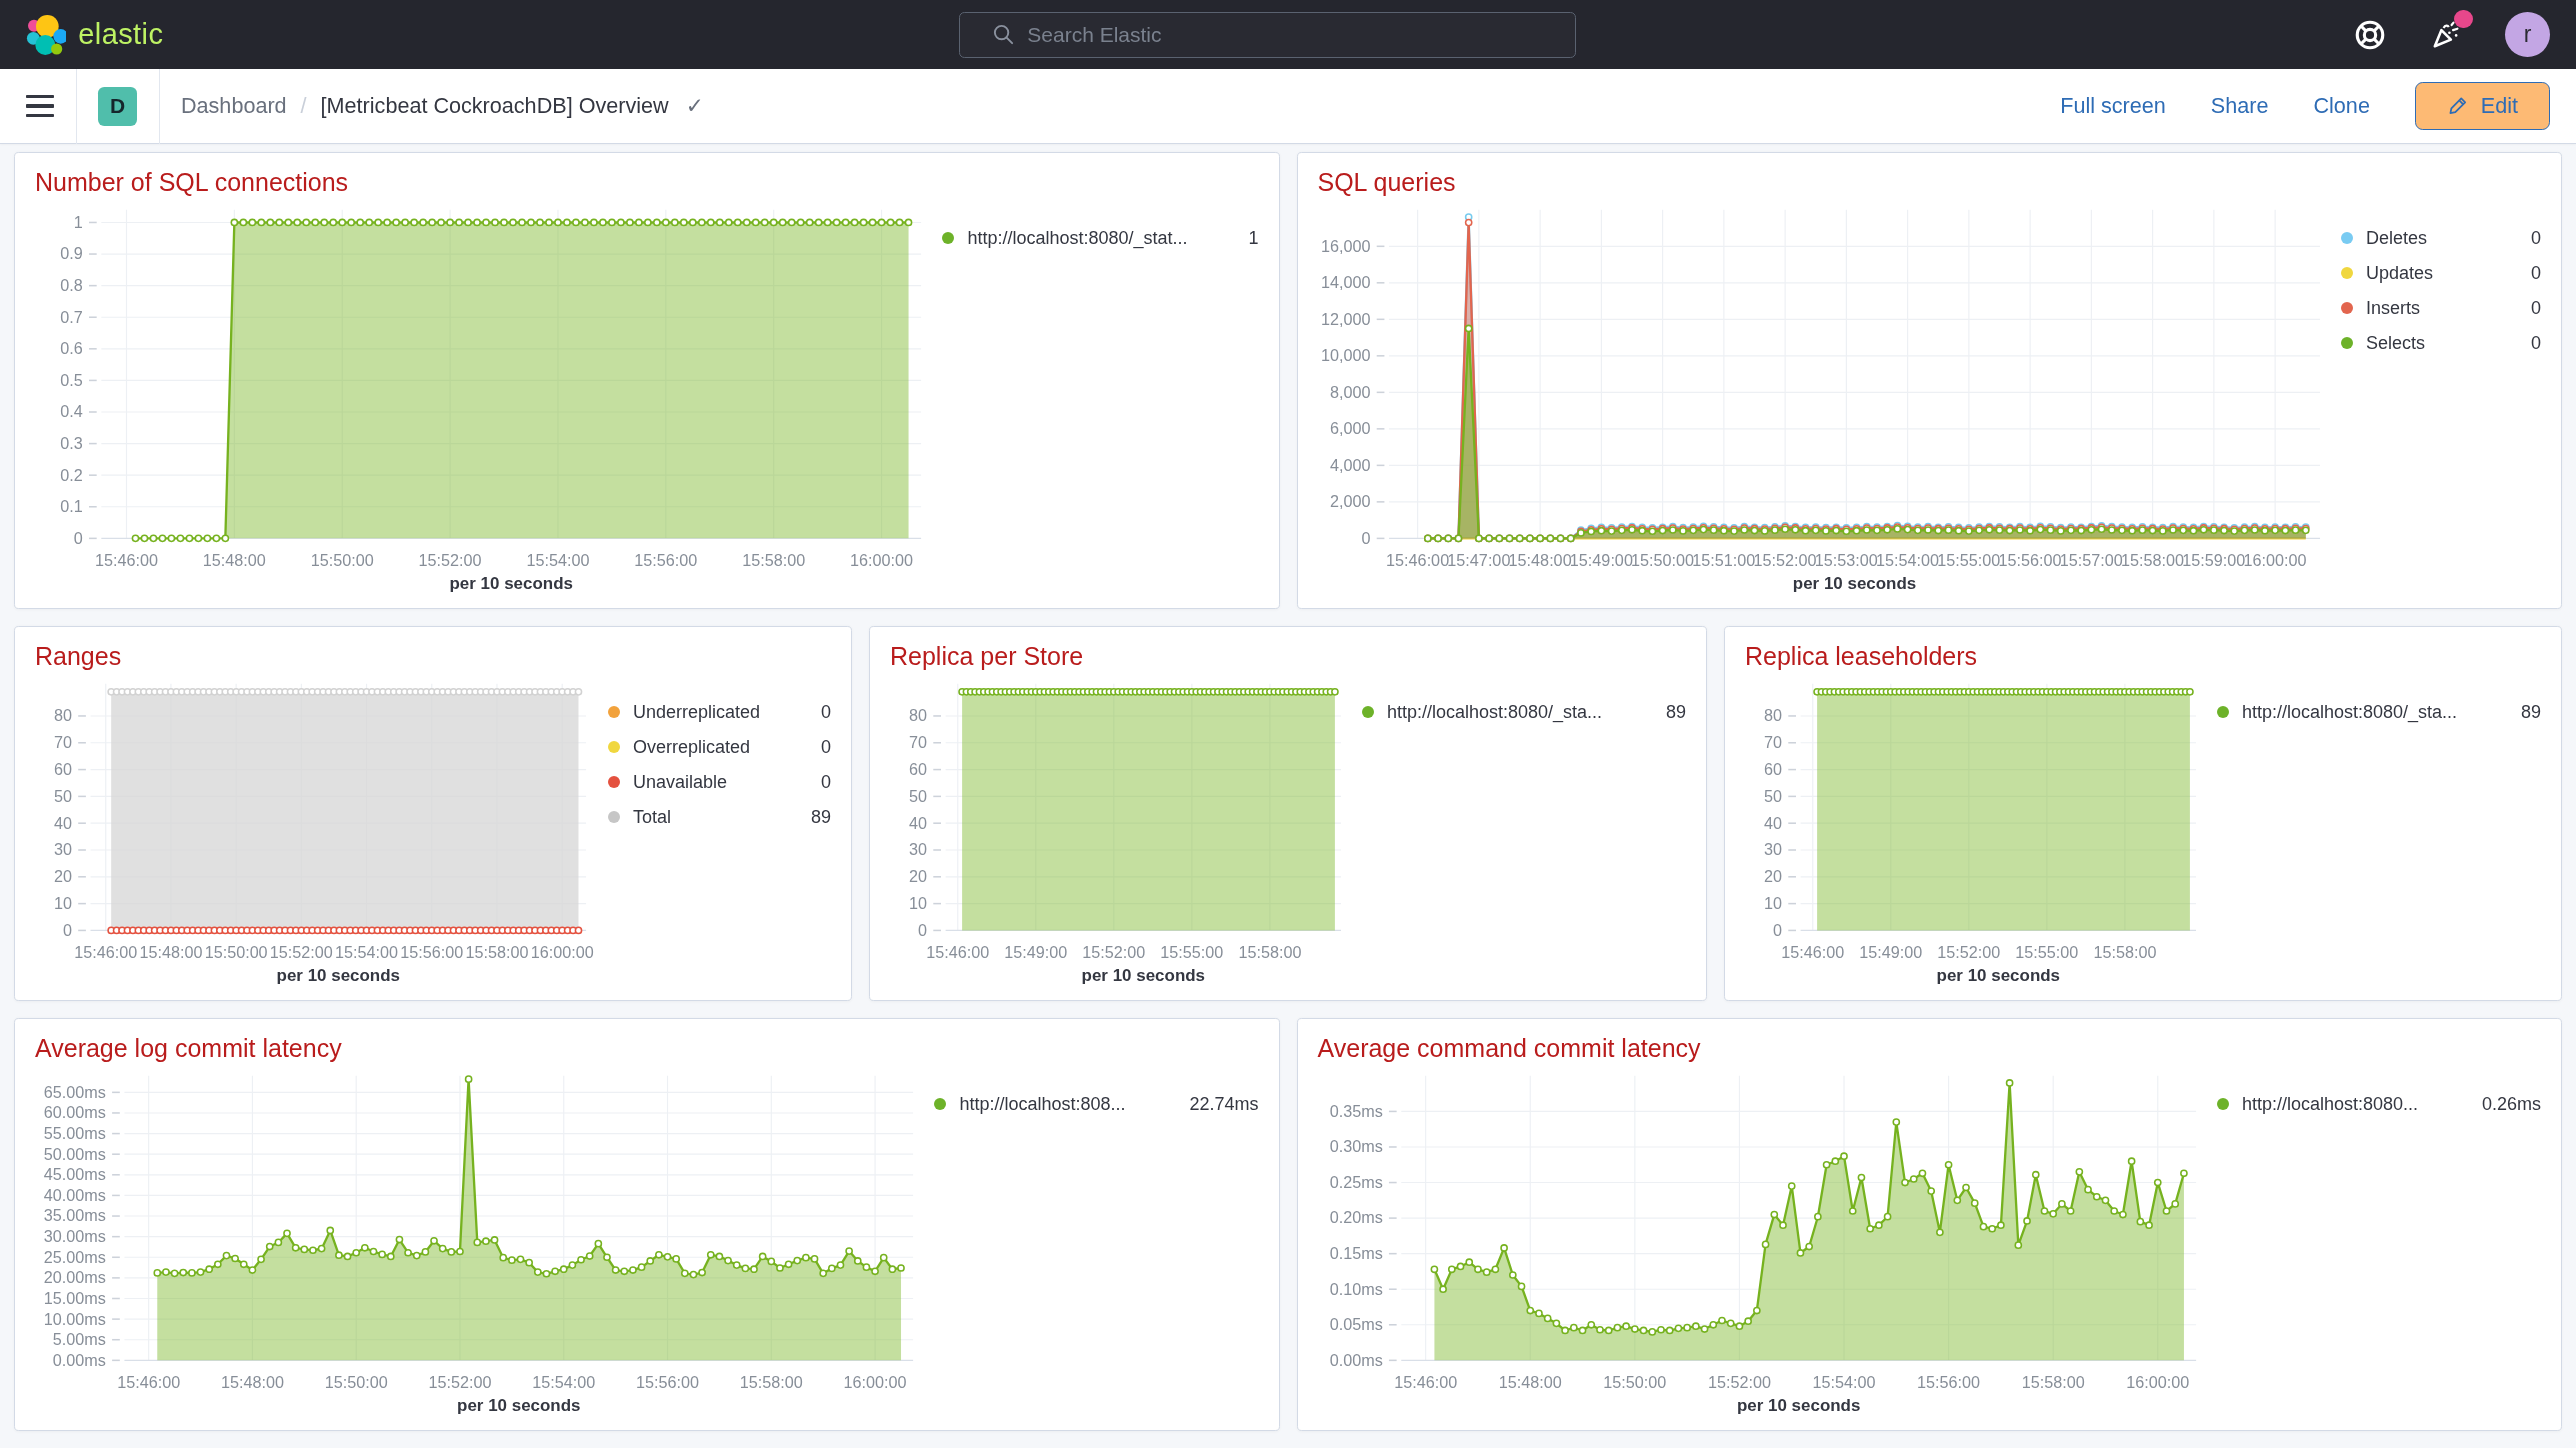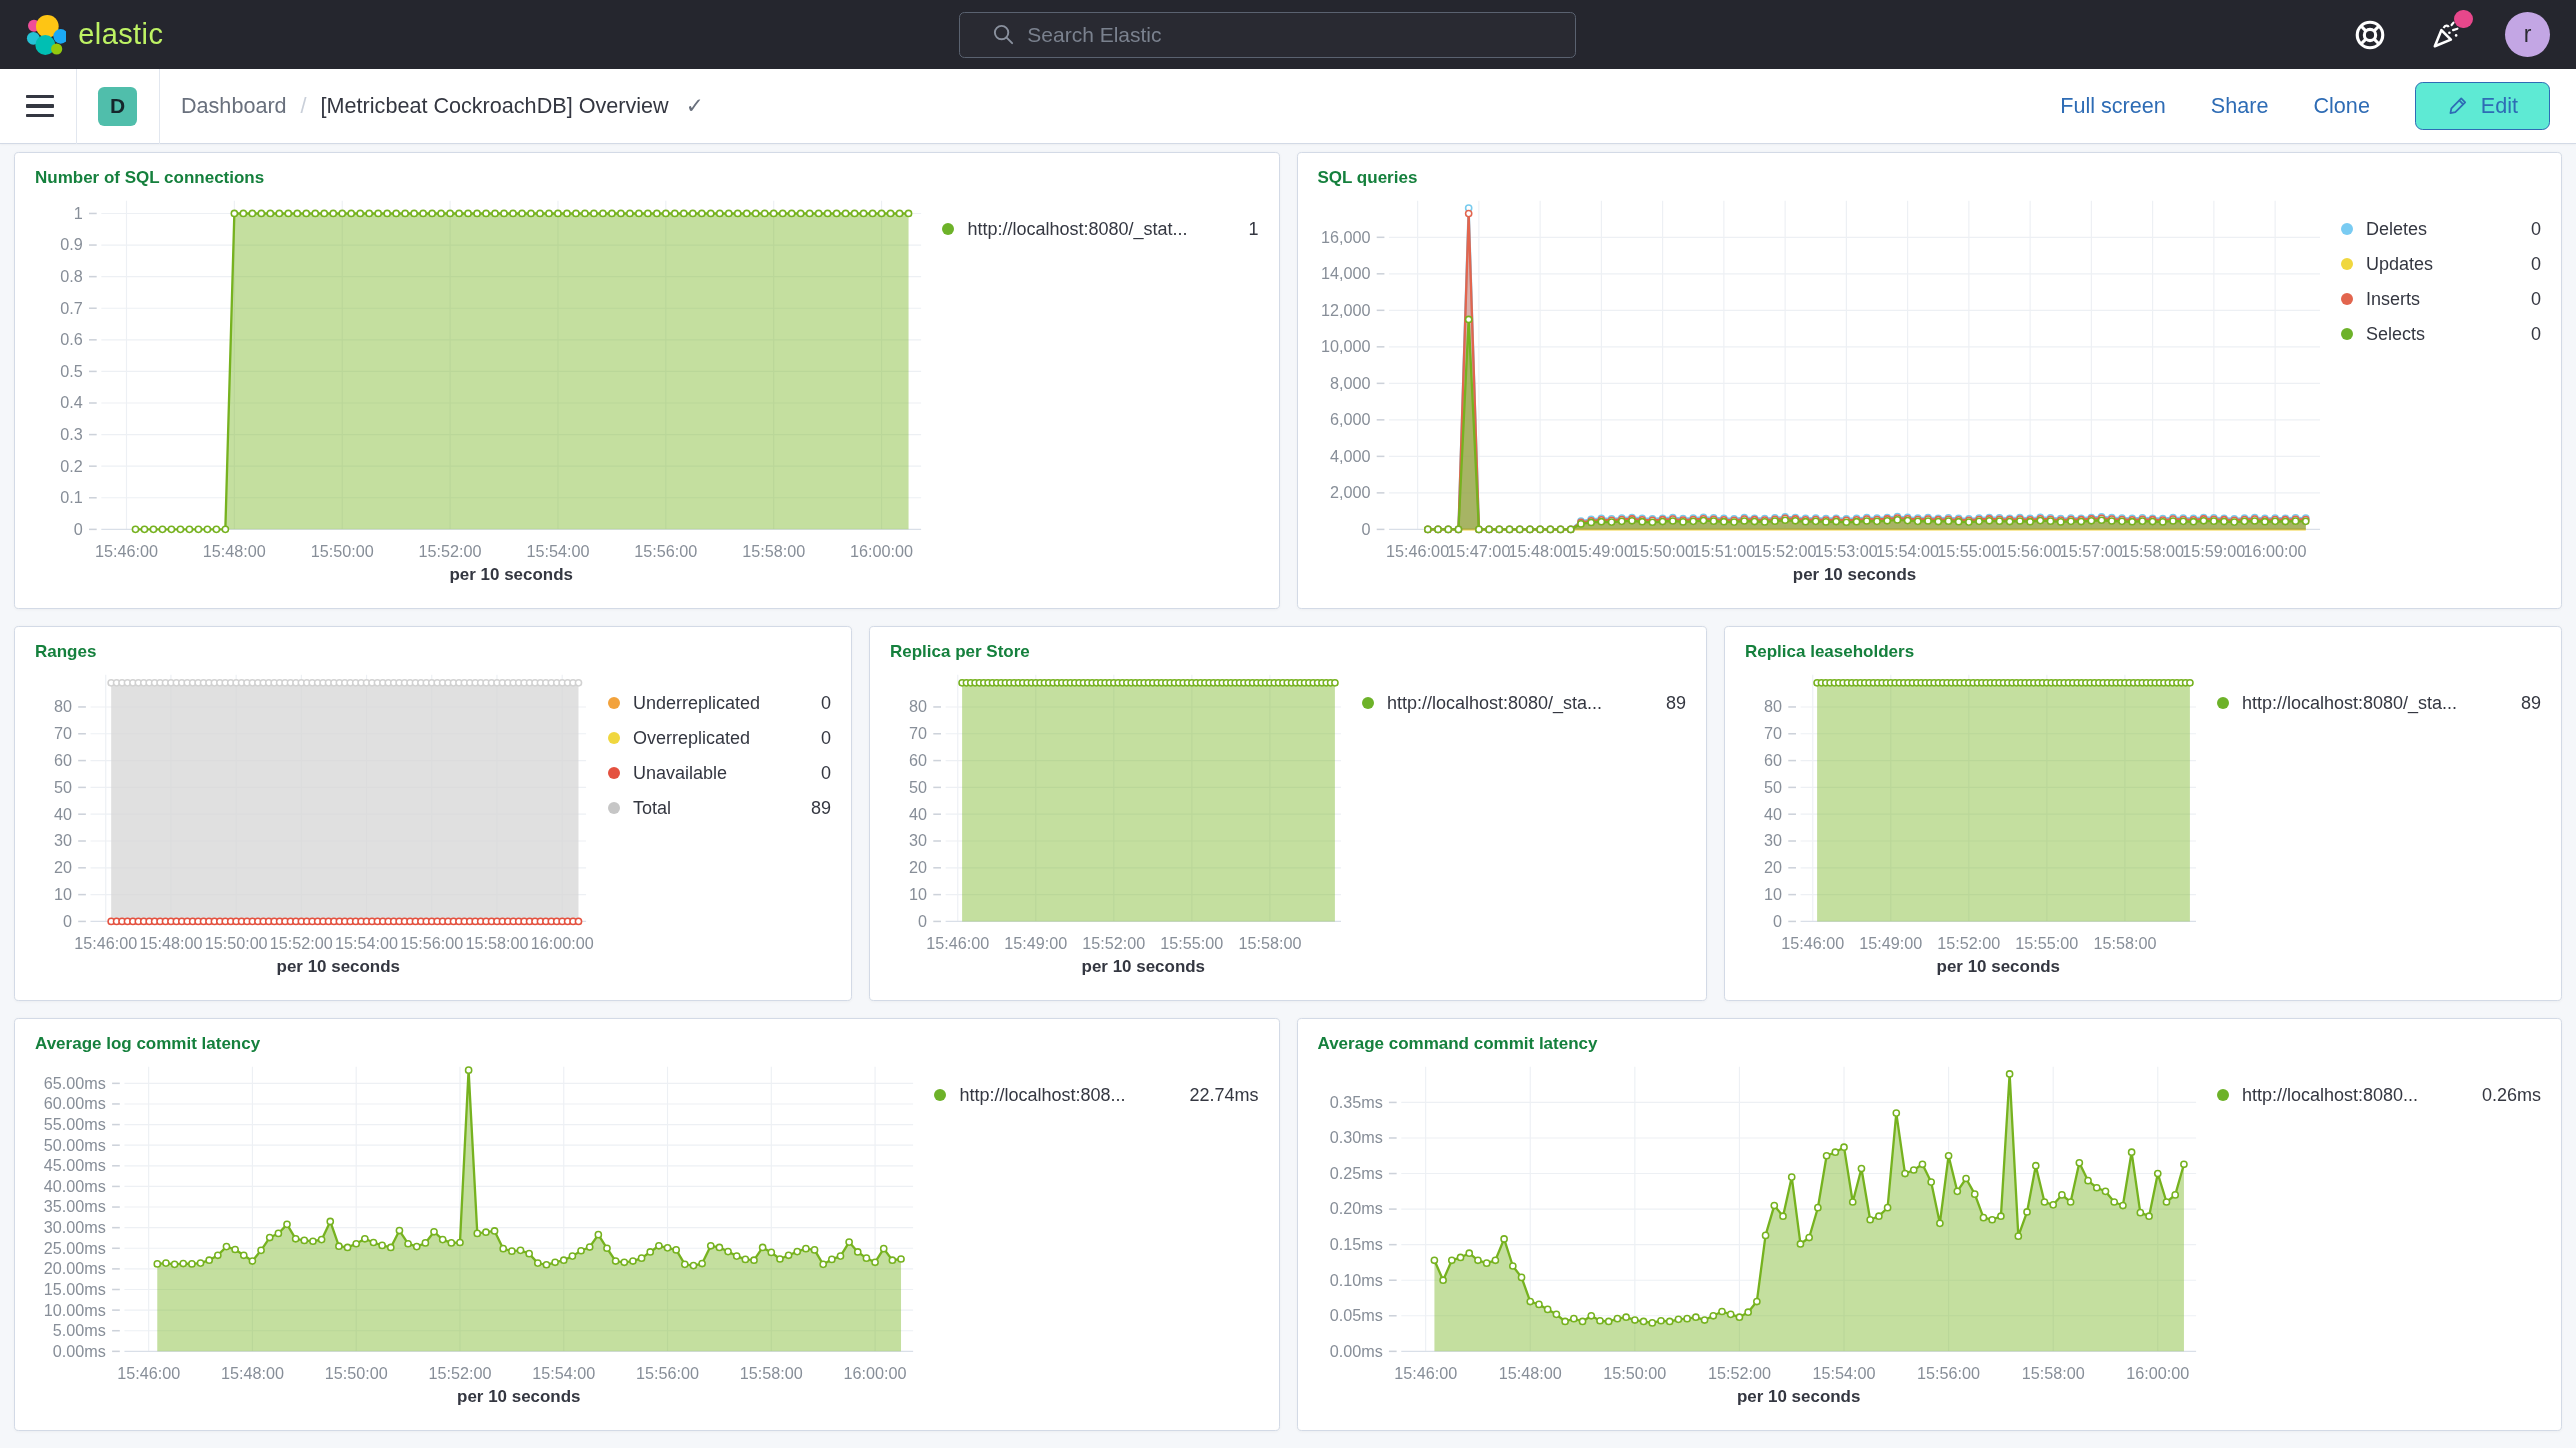--- a/index.html
+++ b/index.html
@@ -38,30 +38,30 @@
     align-items: center; justify-content: center; cursor: pointer; }
   .crumbs { display: flex; align-items: center; font-size: 21.6px; }
   .crumb-prev { color: #69707D; cursor: pointer; }
   .crumb-sep { color: #C9CFD9; margin: 0 14px; font-size: 21.6px; }
   .crumb-cur { color: #343741; }
   .check-ic { color: #69707D; margin-left: 17px; font-size: 21.6px; }
   .nav-actions { margin-left: auto; display: flex; align-items: center; gap: 45px; }
   .nav-link { color: #2E6CB5; font-size: 21.6px; cursor: pointer; }
   .edit-btn { display: flex; align-items: center; gap: 12.3px; color: #2E6CB5;
     font-size: 21.6px; border: 1.5px solid #2E6CB5; border-radius: 7.7px;
-    padding: 10px 31px; cursor: pointer; background: #5eead4; font-family: "Liberation Sans", sans-serif; }
+    padding: 10px 31px; cursor: pointer; background: #fdba74; font-family: "Liberation Sans", sans-serif; }
 
   
   main { display: grid; grid-template-columns: repeat(6, 1fr);
     grid-template-rows: 457px 375px 413px; gap: 17px; padding: 7.7px 14px 14px; }
   .panel { background: #fff; border: 0.8px solid #D3DAE6; border-radius: 4.6px;
     padding: 15.4px 20px; display: flex; flex-direction: column;
     box-shadow: 0 0.8px 3.1px rgba(0,0,0,.04); min-width: 0; }
   .c3 { grid-column: span 3; } .c2 { grid-column: span 2; }
-  .panel h3 { font-size: 17px; font-weight: 700; color: #15803d; margin: 0 0 1.5px; }
+  .panel h3 { font-size: 25px; font-weight: 400; color: #b91c1c; margin: 0 0 1.5px; }
   .chart-row { flex: 1; display: flex; min-height: 0; }
   .chart-host { flex: 1; position: relative; min-width: 0; }
   .chart-host svg { position: absolute; inset: 0; }
   .legend { flex: 0 0 auto; padding: 29px 0 0 7.7px; display: flex;
     flex-direction: column; gap: 14px; }
   .w420 { width: 324px; } .w270 { width: 208px; } .w300 { width: 231px; } .w430 { width: 332px; }
   .legend-row { display: flex; align-items: center; font-size: 18px; color: #343741;
     cursor: pointer; white-space: nowrap; }
   .dot { width: 12.3px; height: 12.3px; border-radius: 50%; margin-right: 13px; flex: 0 0 auto; }
   .llab { overflow: hidden; text-overflow: ellipsis; }

